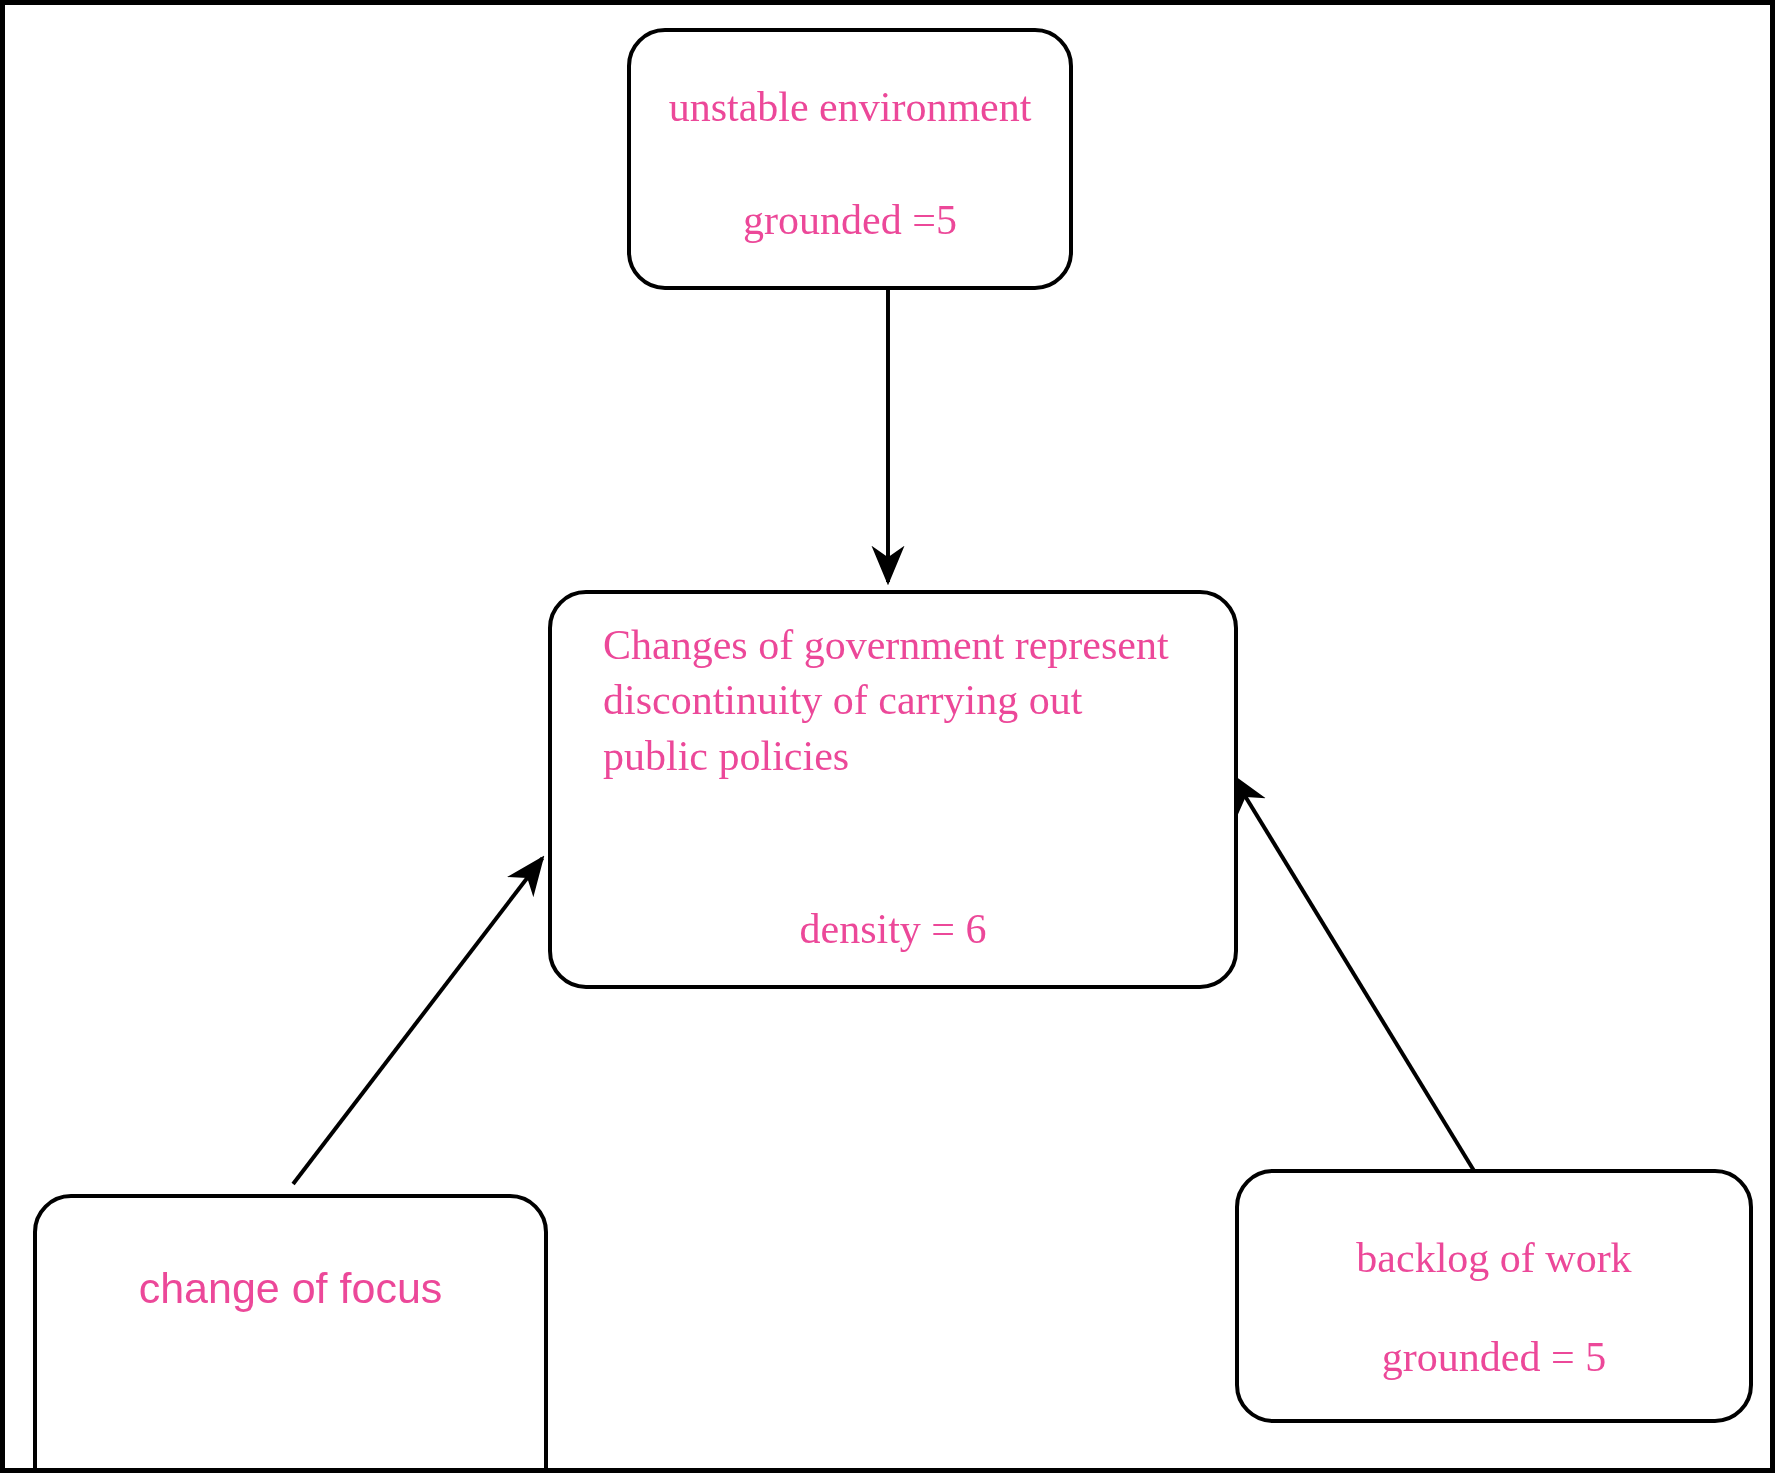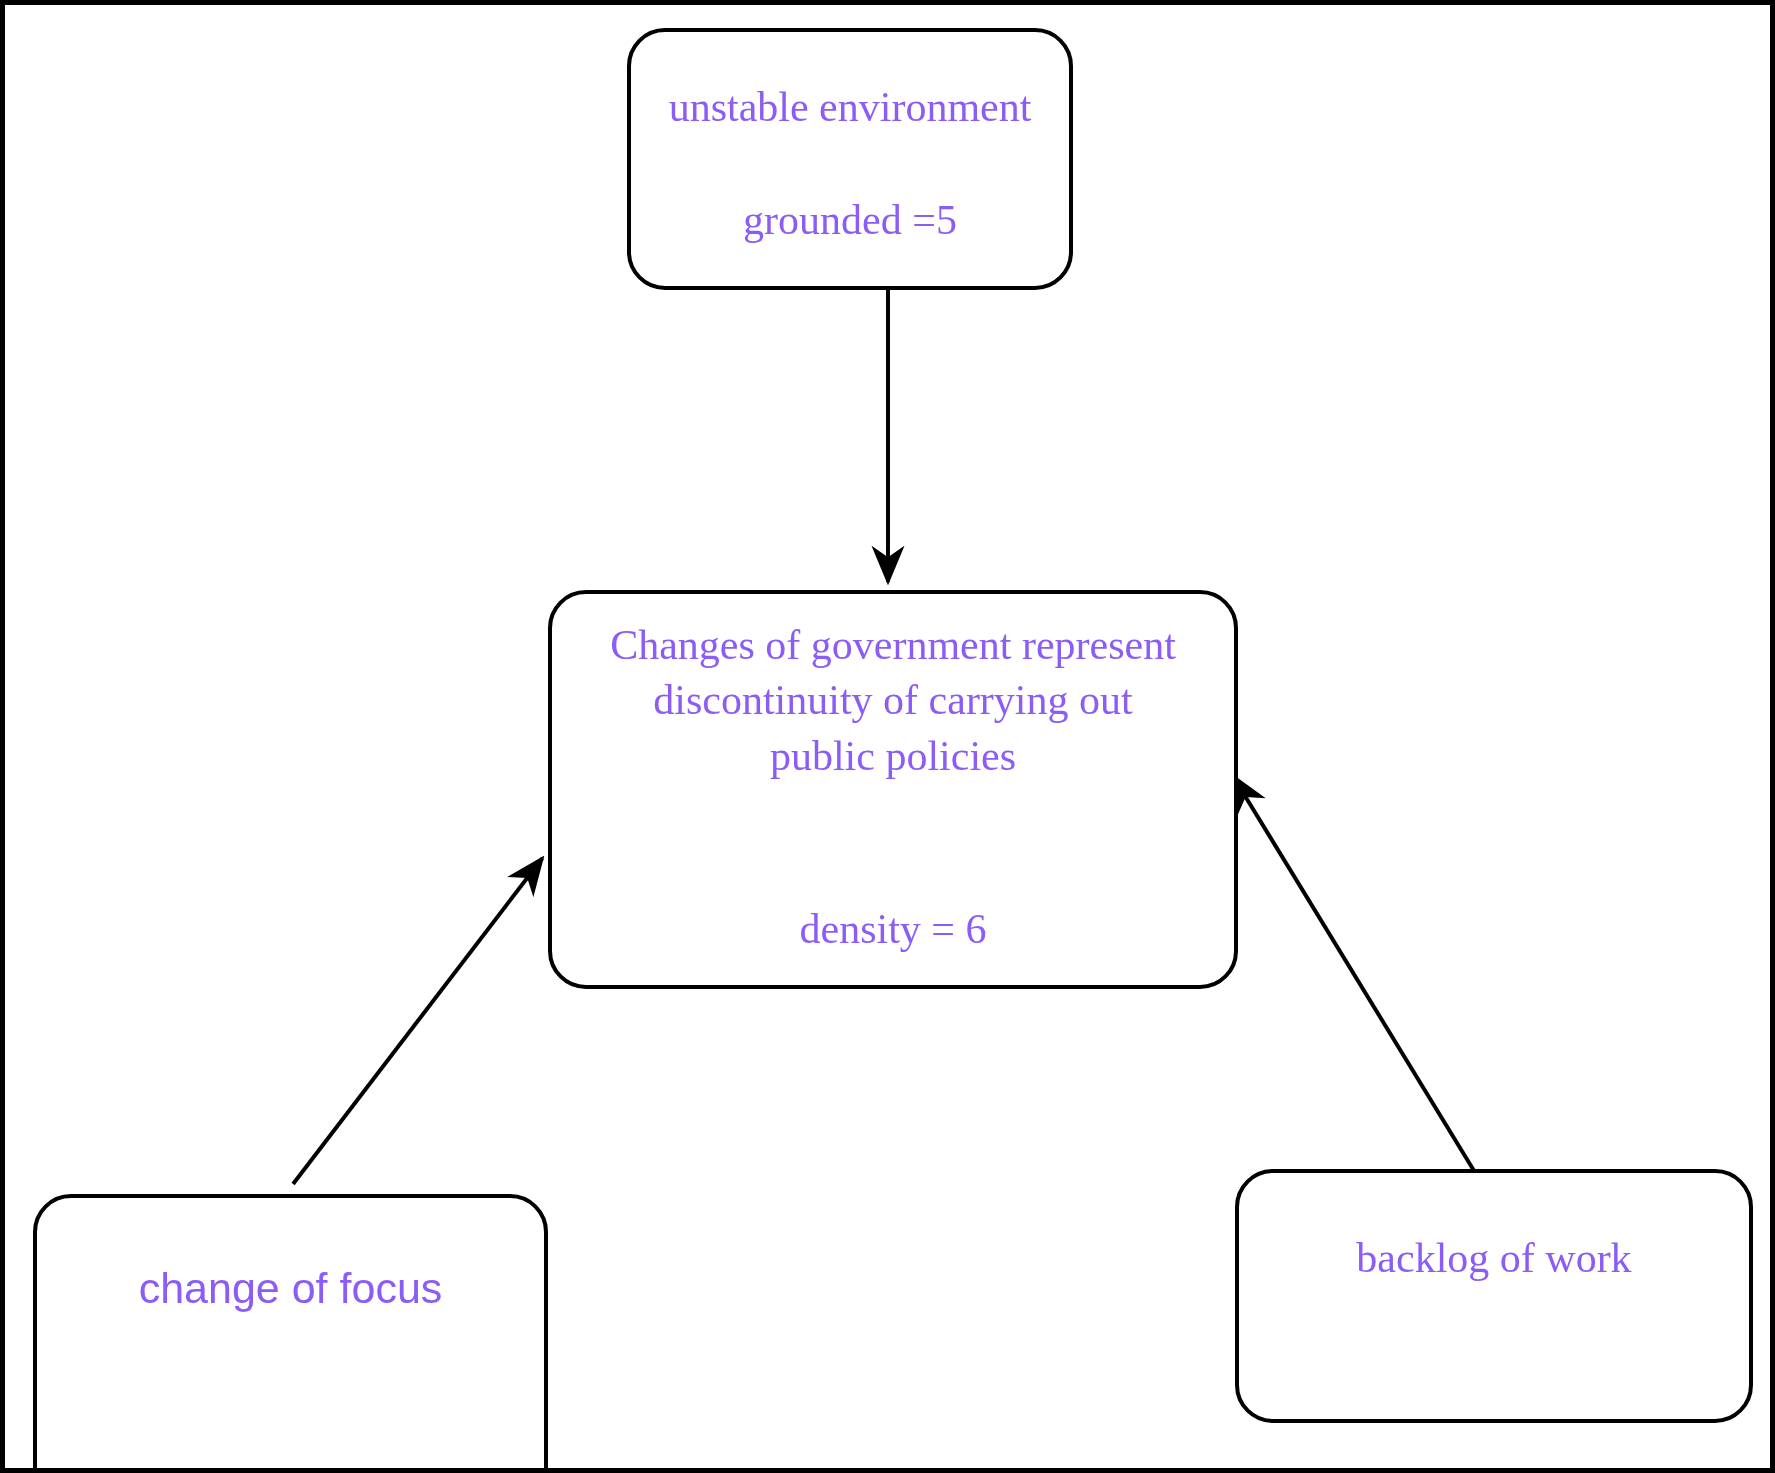--- a/index.html
+++ b/index.html
@@ -26,22 +26,22 @@
   .node {
     position: absolute;
     box-sizing: border-box;
     background: #ffffff;
     border: 4px solid #000000;
     border-radius: 38px;
     display: flex;
     flex-direction: column;
     justify-content: space-between;
     align-items: center;
-    text-align: center;
-    color: #8b5cf6;
+    text-align: left;
+    color: #ec4899;
   }
   .node .label,
   .node .metric {
     line-height: 1.32;
   }
   .serif {
     font-family: "Liberation Serif", "DejaVu Serif", serif;
     font-size: 42px;
   }
   .sans {
@@ -105,15 +105,16 @@
     <div class="label">Changes of government represent discontinuity of carrying out public policies</div>
     <div class="metric">density = 6</div>
   </div>
 
   <div class="node sans" id="node-focus">
     <div class="label">change of focus</div>
   </div>
 
   <div class="node serif" id="node-backlog">
     <div class="label">backlog of work</div>
+    <div class="metric">grounded = 5</div>
   </div>
 
 </div>
 
 </body></html>

